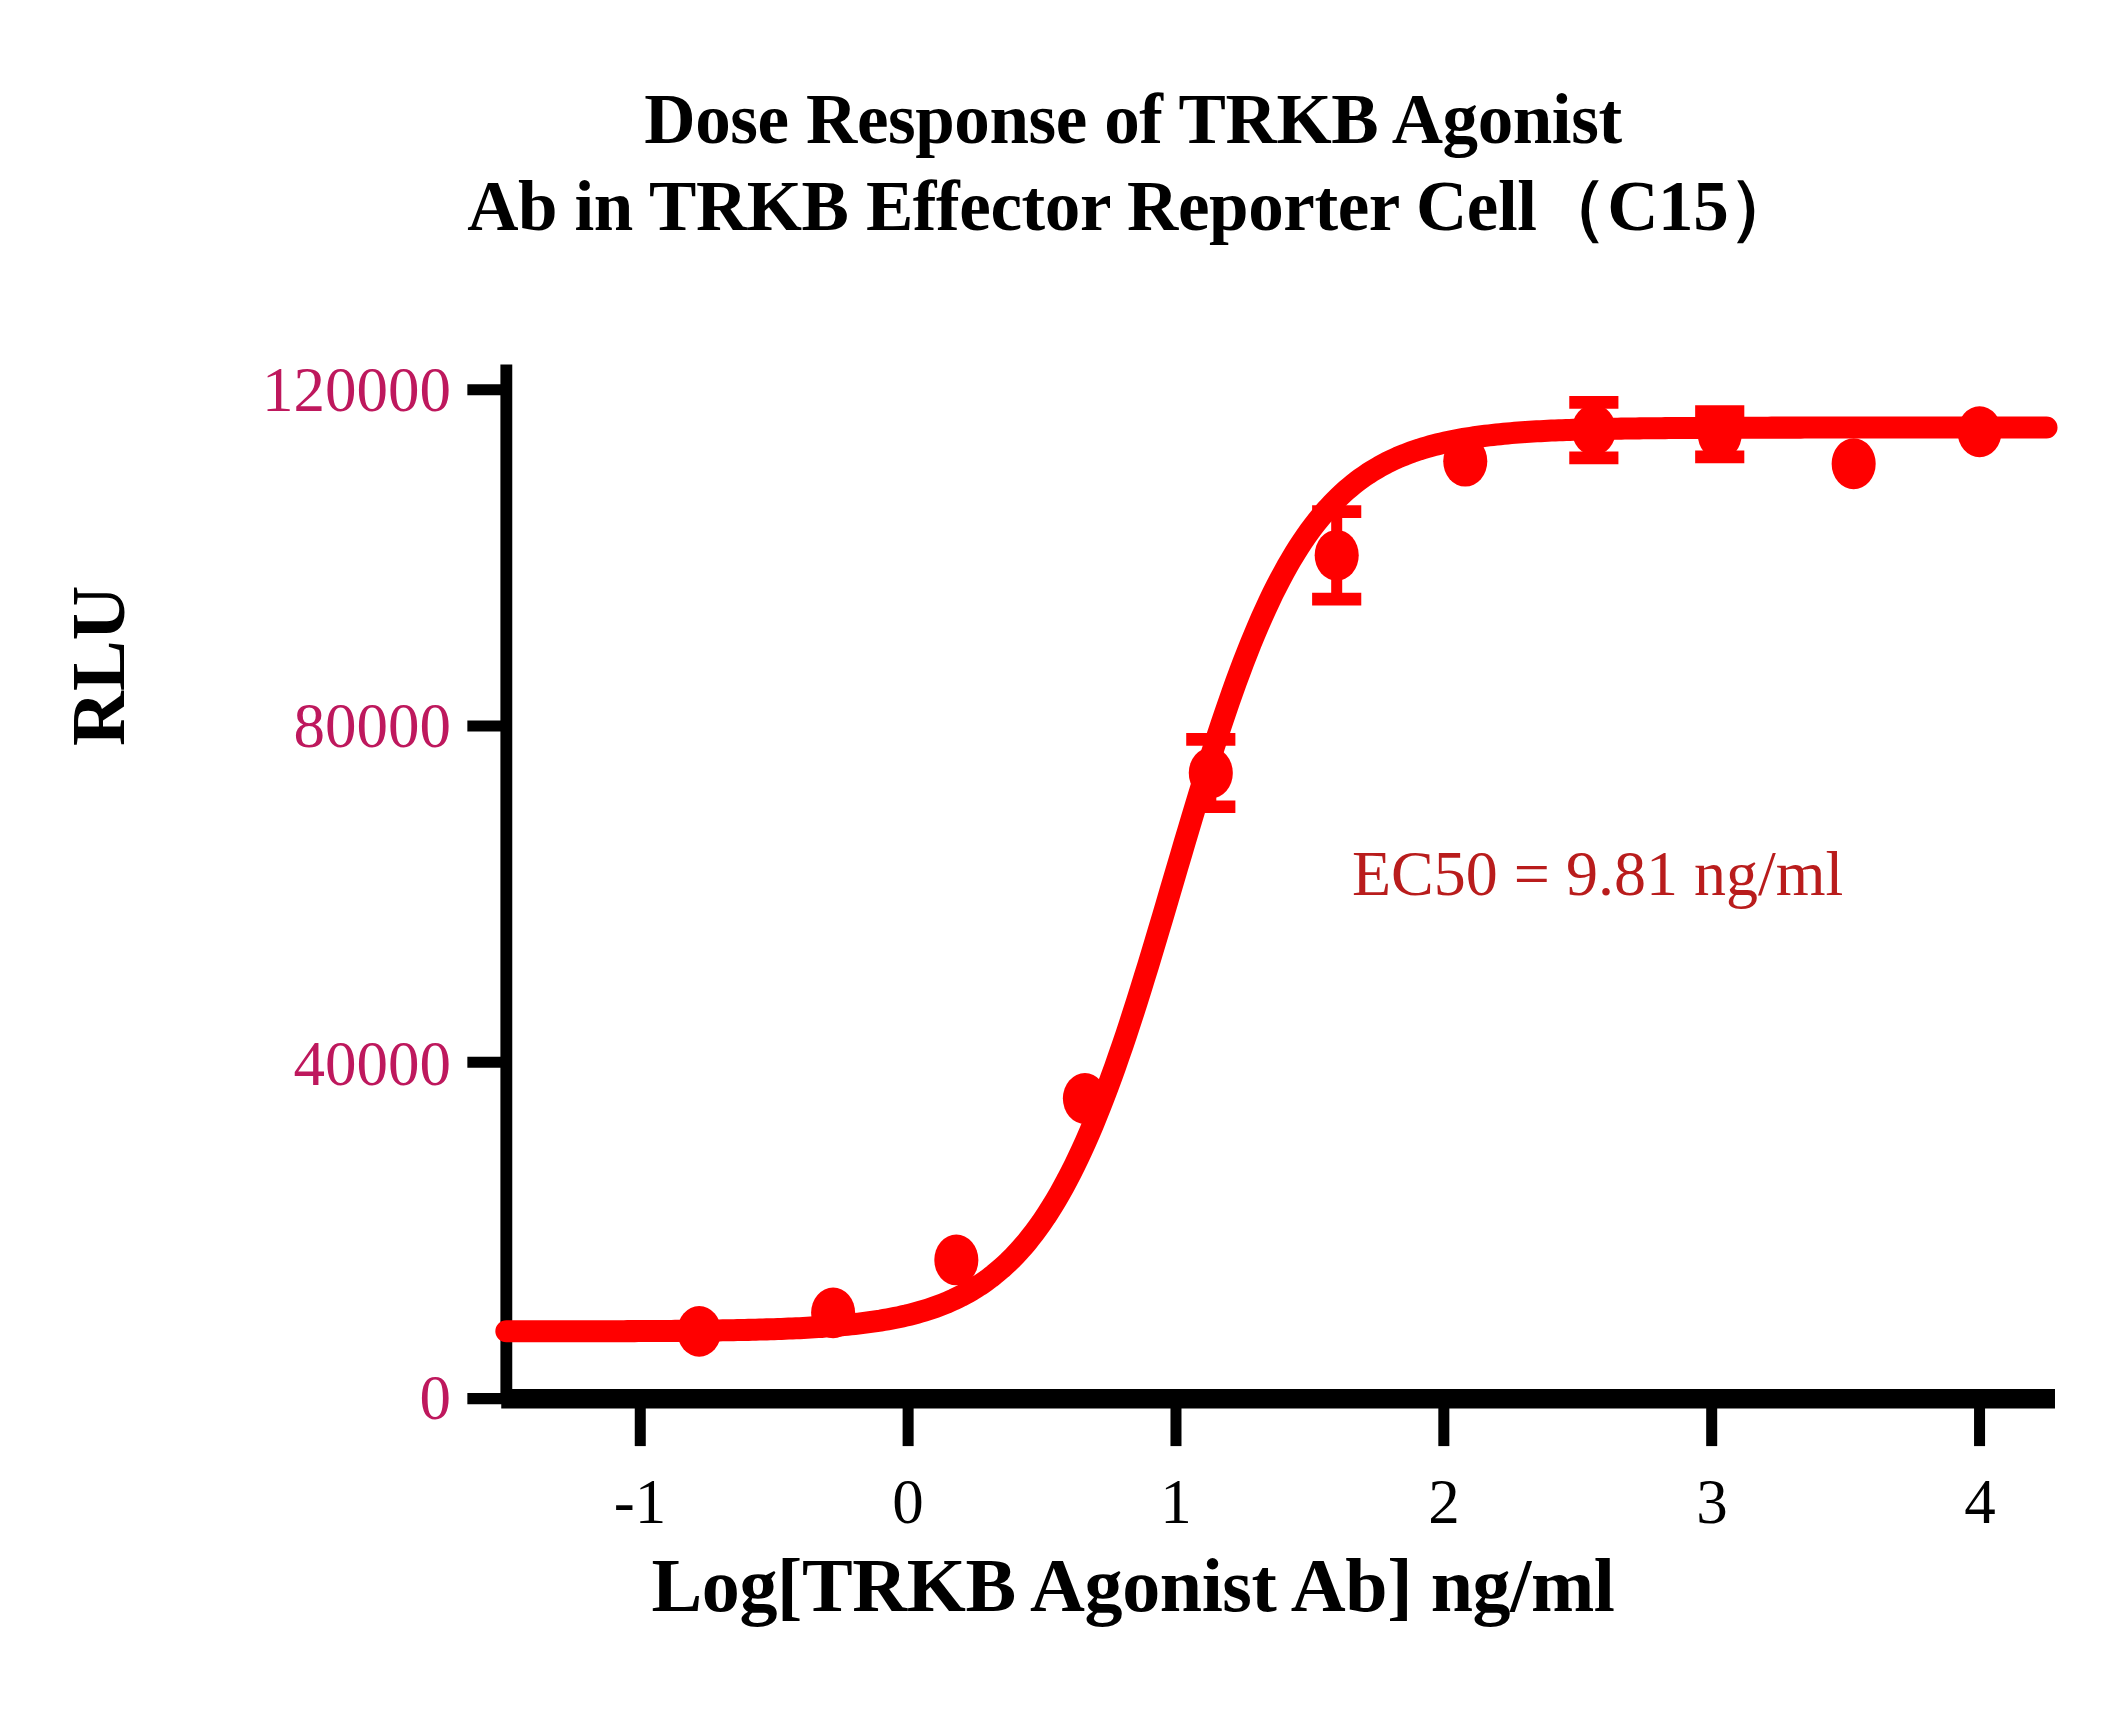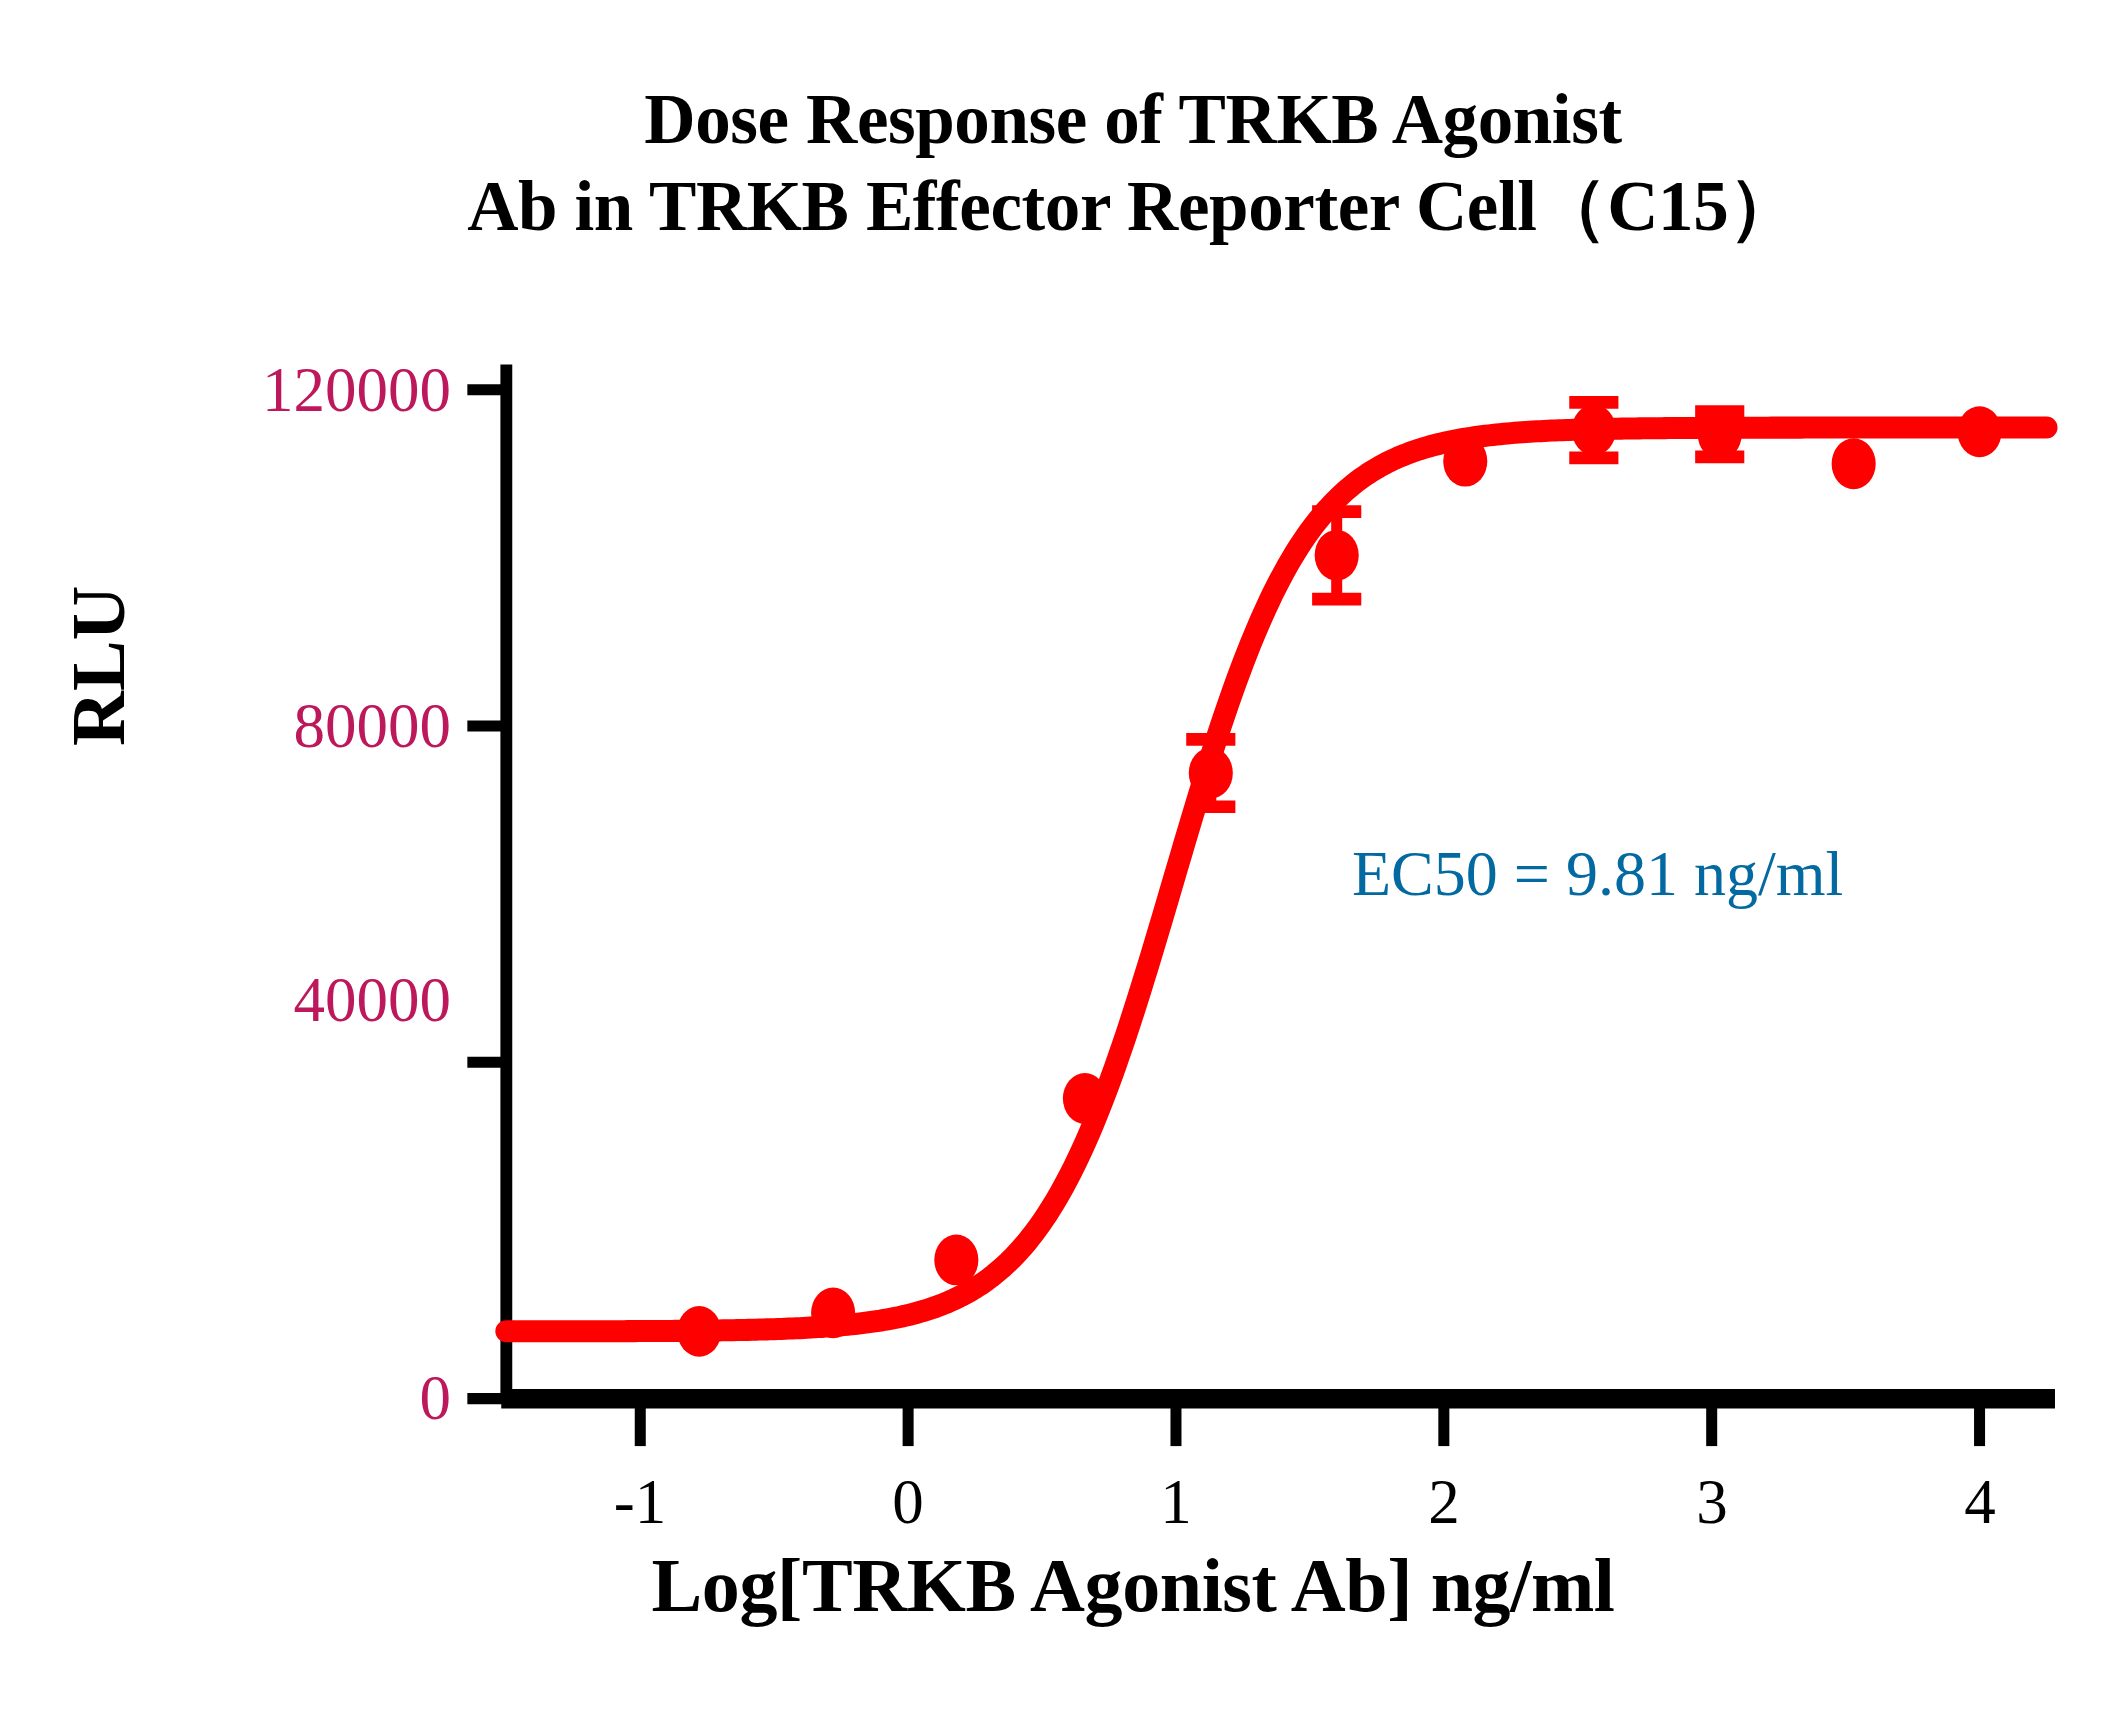--- a/index.html
+++ b/index.html
@@ -88,21 +88,21 @@
     white-space: nowrap;
     transform: translateX(-50%);
   }
 
   
   #ec50-annotation {
     position: absolute;
     left: 1352px;
     top: 837px;
     font-size: 64px;
-    color: #0369a1;
+    color: #b91c1c;
     white-space: nowrap;
   }
 </style>
 </head>
 <body>
 
 <div id="figure">
 
   <div id="chart-title">Dose Response of TRKB Agonist
 Ab in TRKB Effector Reporter Cell（C15）</div>
@@ -152,21 +152,21 @@
         <ellipse cx="4374.834782608696" cy="1094.081300813008" rx="52" ry="60" fill="#FF0000"></ellipse>
         <ellipse cx="4671.95652173913" cy="1018.6991869918702" rx="52" ry="60" fill="#FF0000"></ellipse>
       </g>
   </svg>
 
   <div id="y-axis-label">RLU</div>
   <div id="x-axis-label">Log[TRKB Agonist Ab] ng/ml</div>
 
   <div id="ytick-labels">
       <div class="ytick-label" style="top: 1398px; right: 1815px;">0</div>
-      <div class="ytick-label" style="top: 1000px; right: 1815px;">40000</div>
+      <div class="ytick-label" style="top: 1064px; right: 1815px;">40000</div>
       <div class="ytick-label" style="top: 726px; right: 1815px; text-align: right;">80000</div>
       <div class="ytick-label" style="top: 390px; right: 1815px;">120000</div>
     </div>
   <div id="xtick-labels">
       <div class="xtick-label" style="left: 640px; top: 1466px;">-1</div>
       <div class="xtick-label" style="left: 908px; top: 1466px;">0</div>
       <div class="xtick-label" style="left: 1176px; top: 1466px;">1</div>
       <div class="xtick-label" style="left: 1444px; top: 1466px;">2</div>
       <div class="xtick-label" style="left: 1712px; top: 1466px;">3</div>
       <div class="xtick-label" style="left: 1980px; top: 1466px;">4</div>

